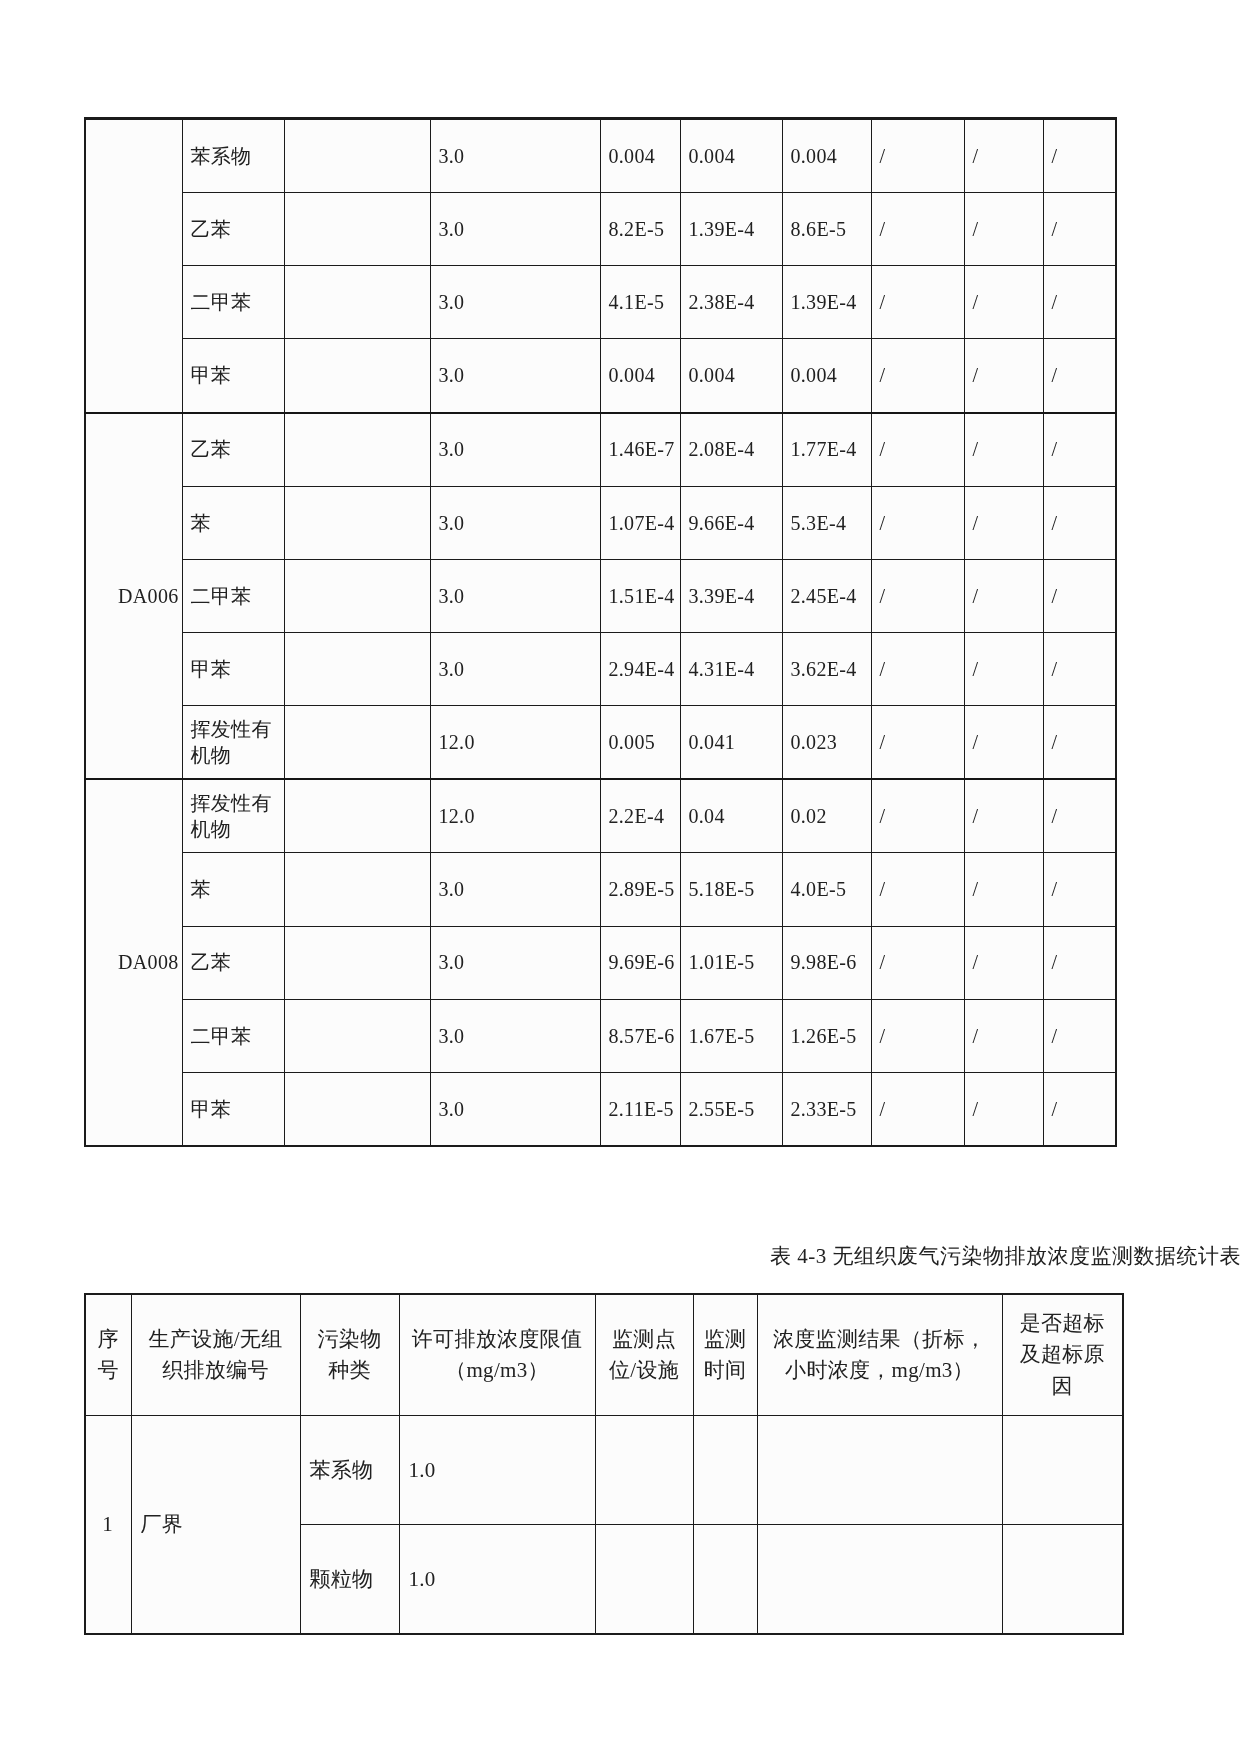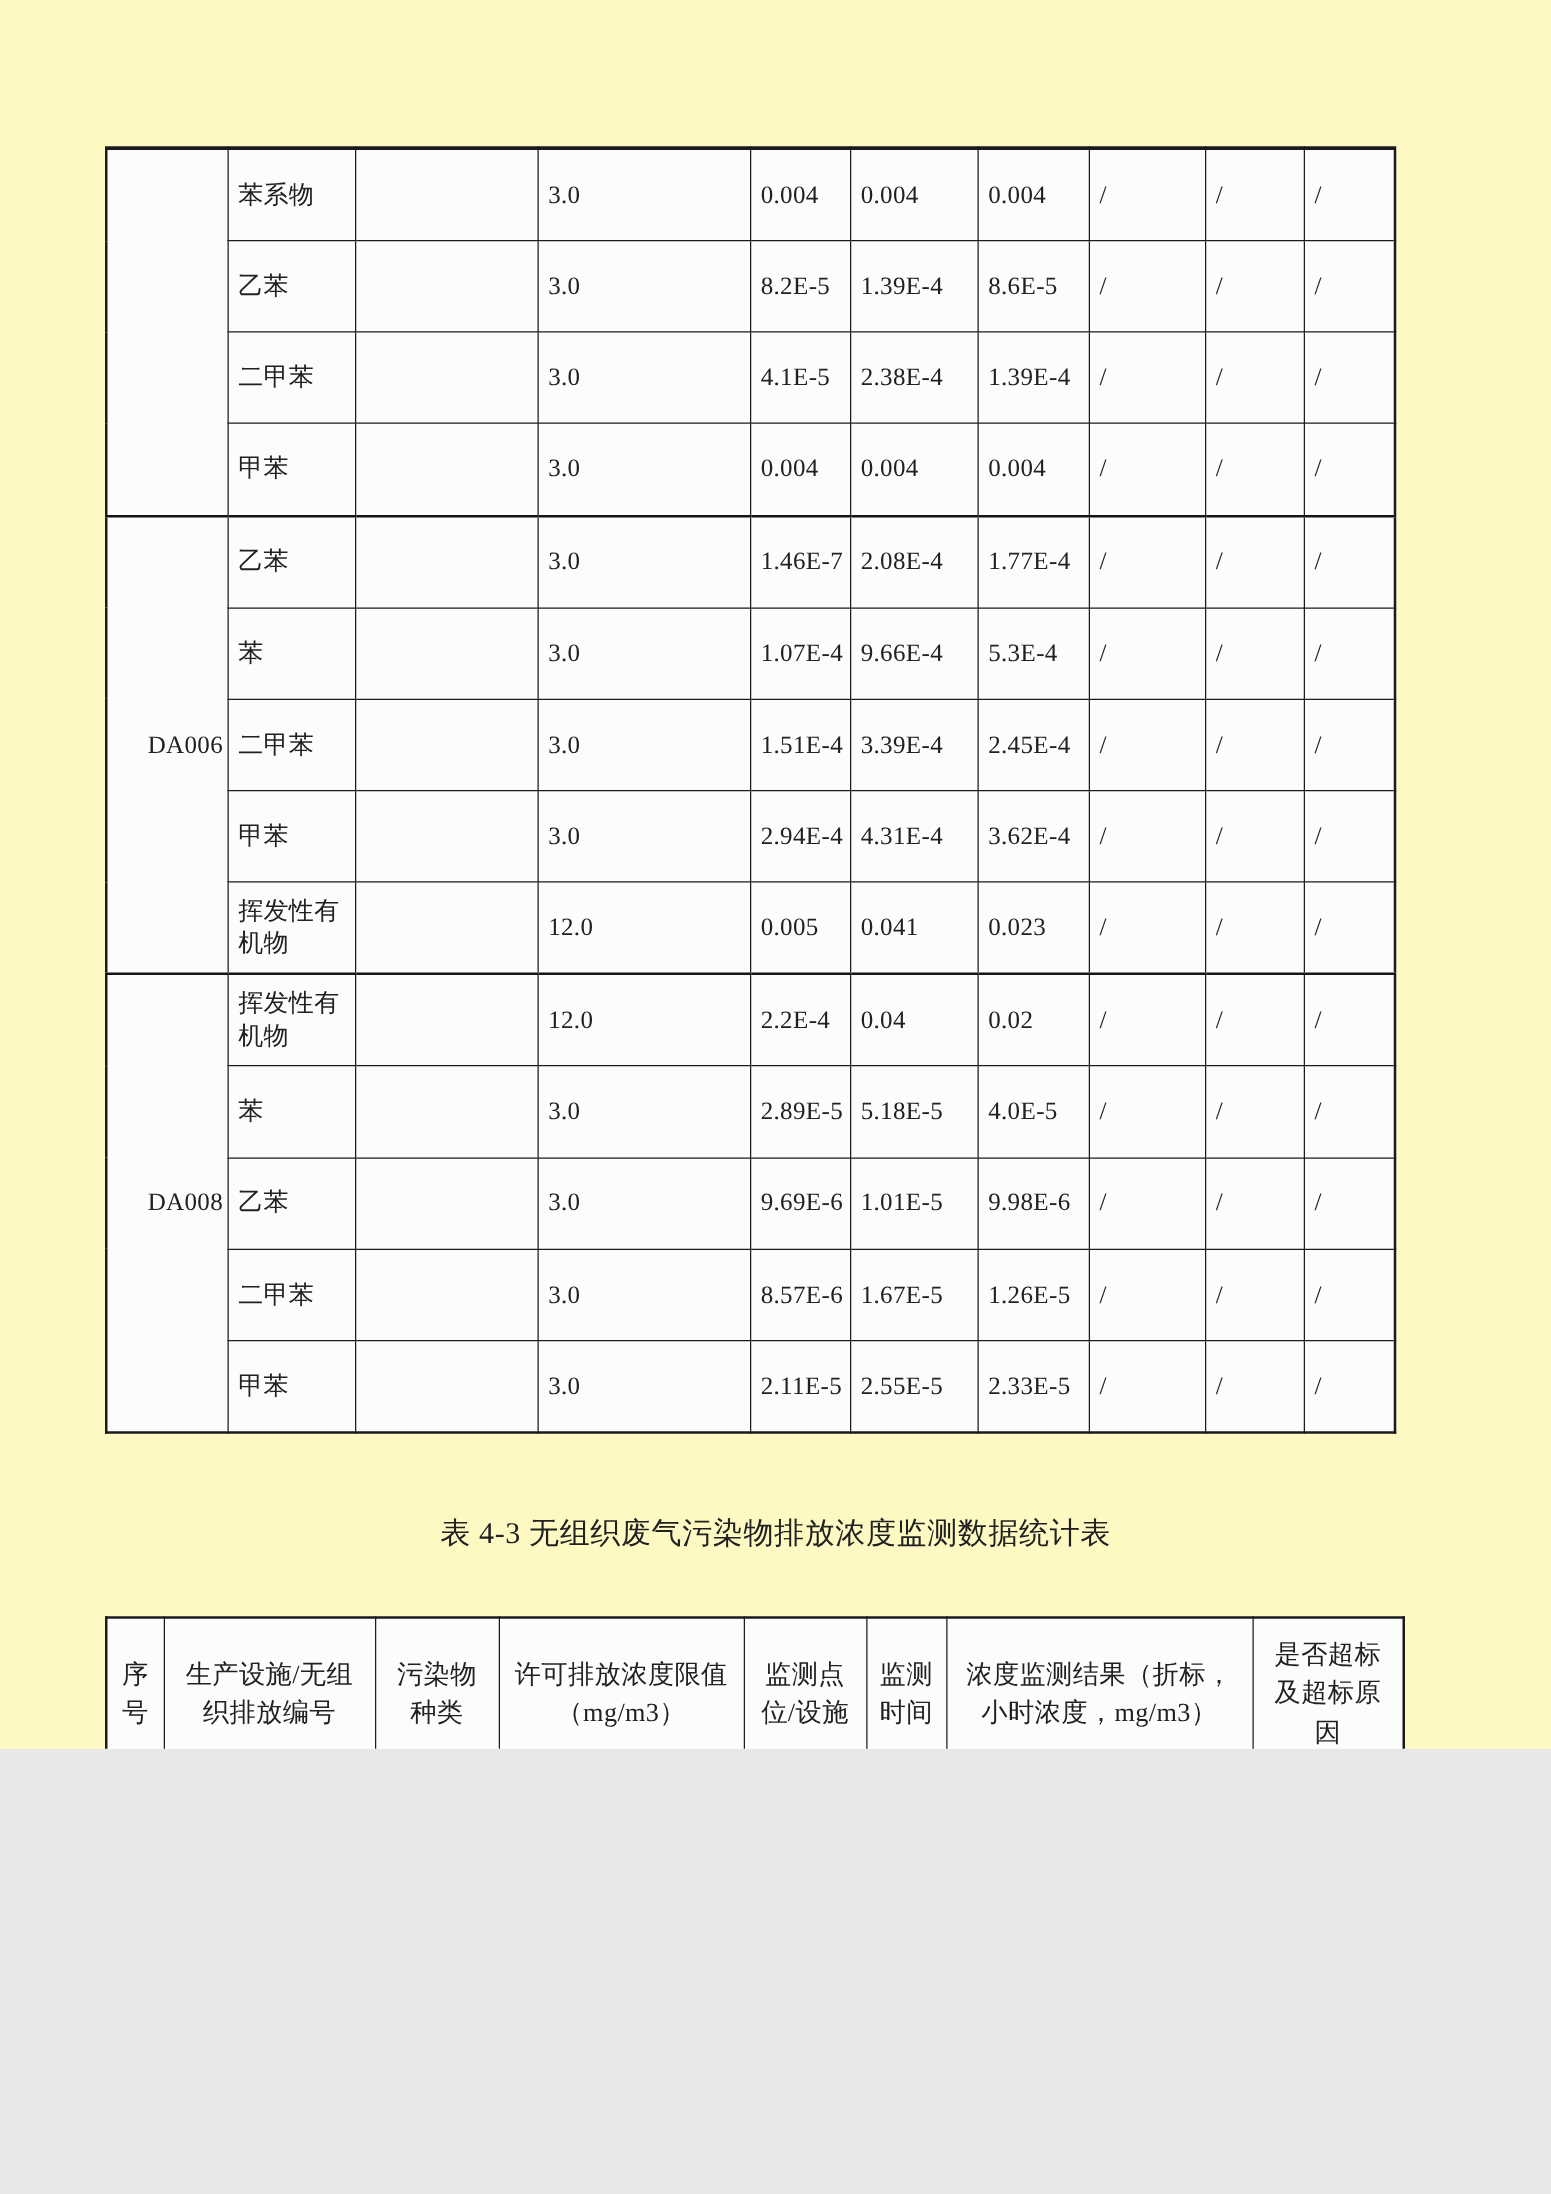--- a/index.html
+++ b/index.html
@@ -1,41 +1,41 @@
 <!DOCTYPE html>
 <html><head>
 <meta charset="utf-8">
 <style>
   html,body { margin:0; padding:0; }
   body { background:#e8e8e8; }
   .page {
-    position:relative; width:1241px; height:1399px; margin:0 auto;
-    background:#fef9c3; overflow:hidden;
+    position:relative; width:1241px; height:1755px; margin:0 auto;
+    background:#ffffff; overflow:hidden;
     font-family:"Liberation Serif","DejaVu Serif",serif;
     color:#212121;
   }
   table { border-collapse:collapse; table-layout:fixed; position:absolute; background:#fcfcfc; }
 
   
   .t1 { left:84px; top:117px; width:1033px; height:1030px;
         border:2.5px solid #1b1b1b; border-top-width:3px; }
   .t1 td {
     border:1.5px solid #1b1b1b;
     font-size:20px; line-height:1.32; letter-spacing:0.3px;
     vertical-align:middle; text-align:left;
     padding:2px 3px 2px 8px; height:68px; overflow:hidden;
   }
   .t1 tr.group-start > td { border-top:2.5px solid #151515; }
   .t1 td.outlet { padding-left:10px;text-align:right; }
 
   
   .note { position:absolute; left:97px; top:1196px; width:1030px; margin:0;
           font-size:21px; letter-spacing:0.5px; }
-  .title { position:absolute; left:0; top:1210px; width:100%; margin:0;
-           text-align:center; font-size:24px; font-weight:normal; letter-spacing:0.5px; }
+  .title { position:absolute; left:0; top:1242px; width:100%; margin:0;
+           text-align:right; font-size:21px; font-weight:normal; letter-spacing:0.5px; }
 
   
   .t2 { left:84px; top:1293px; width:1040px; border:2.5px solid #1b1b1b;font-family:Liberation Serif, serif; }
   .t2 th, .t2 td { border:1.5px solid #1b1b1b; overflow:hidden; vertical-align:middle; }
   .t2 th { font-weight:normal; font-size:21px; line-height:1.5; letter-spacing:0.3px;
            text-align:center; padding:4px 7px; height:112px; }
   .t2 td { font-size:21px; line-height:1.35; letter-spacing:0.3px;
            padding:2px 3px 2px 9px; height:104px; text-align:left; }
   .t2 td.center { text-align:center; padding-left:2px; }
 

